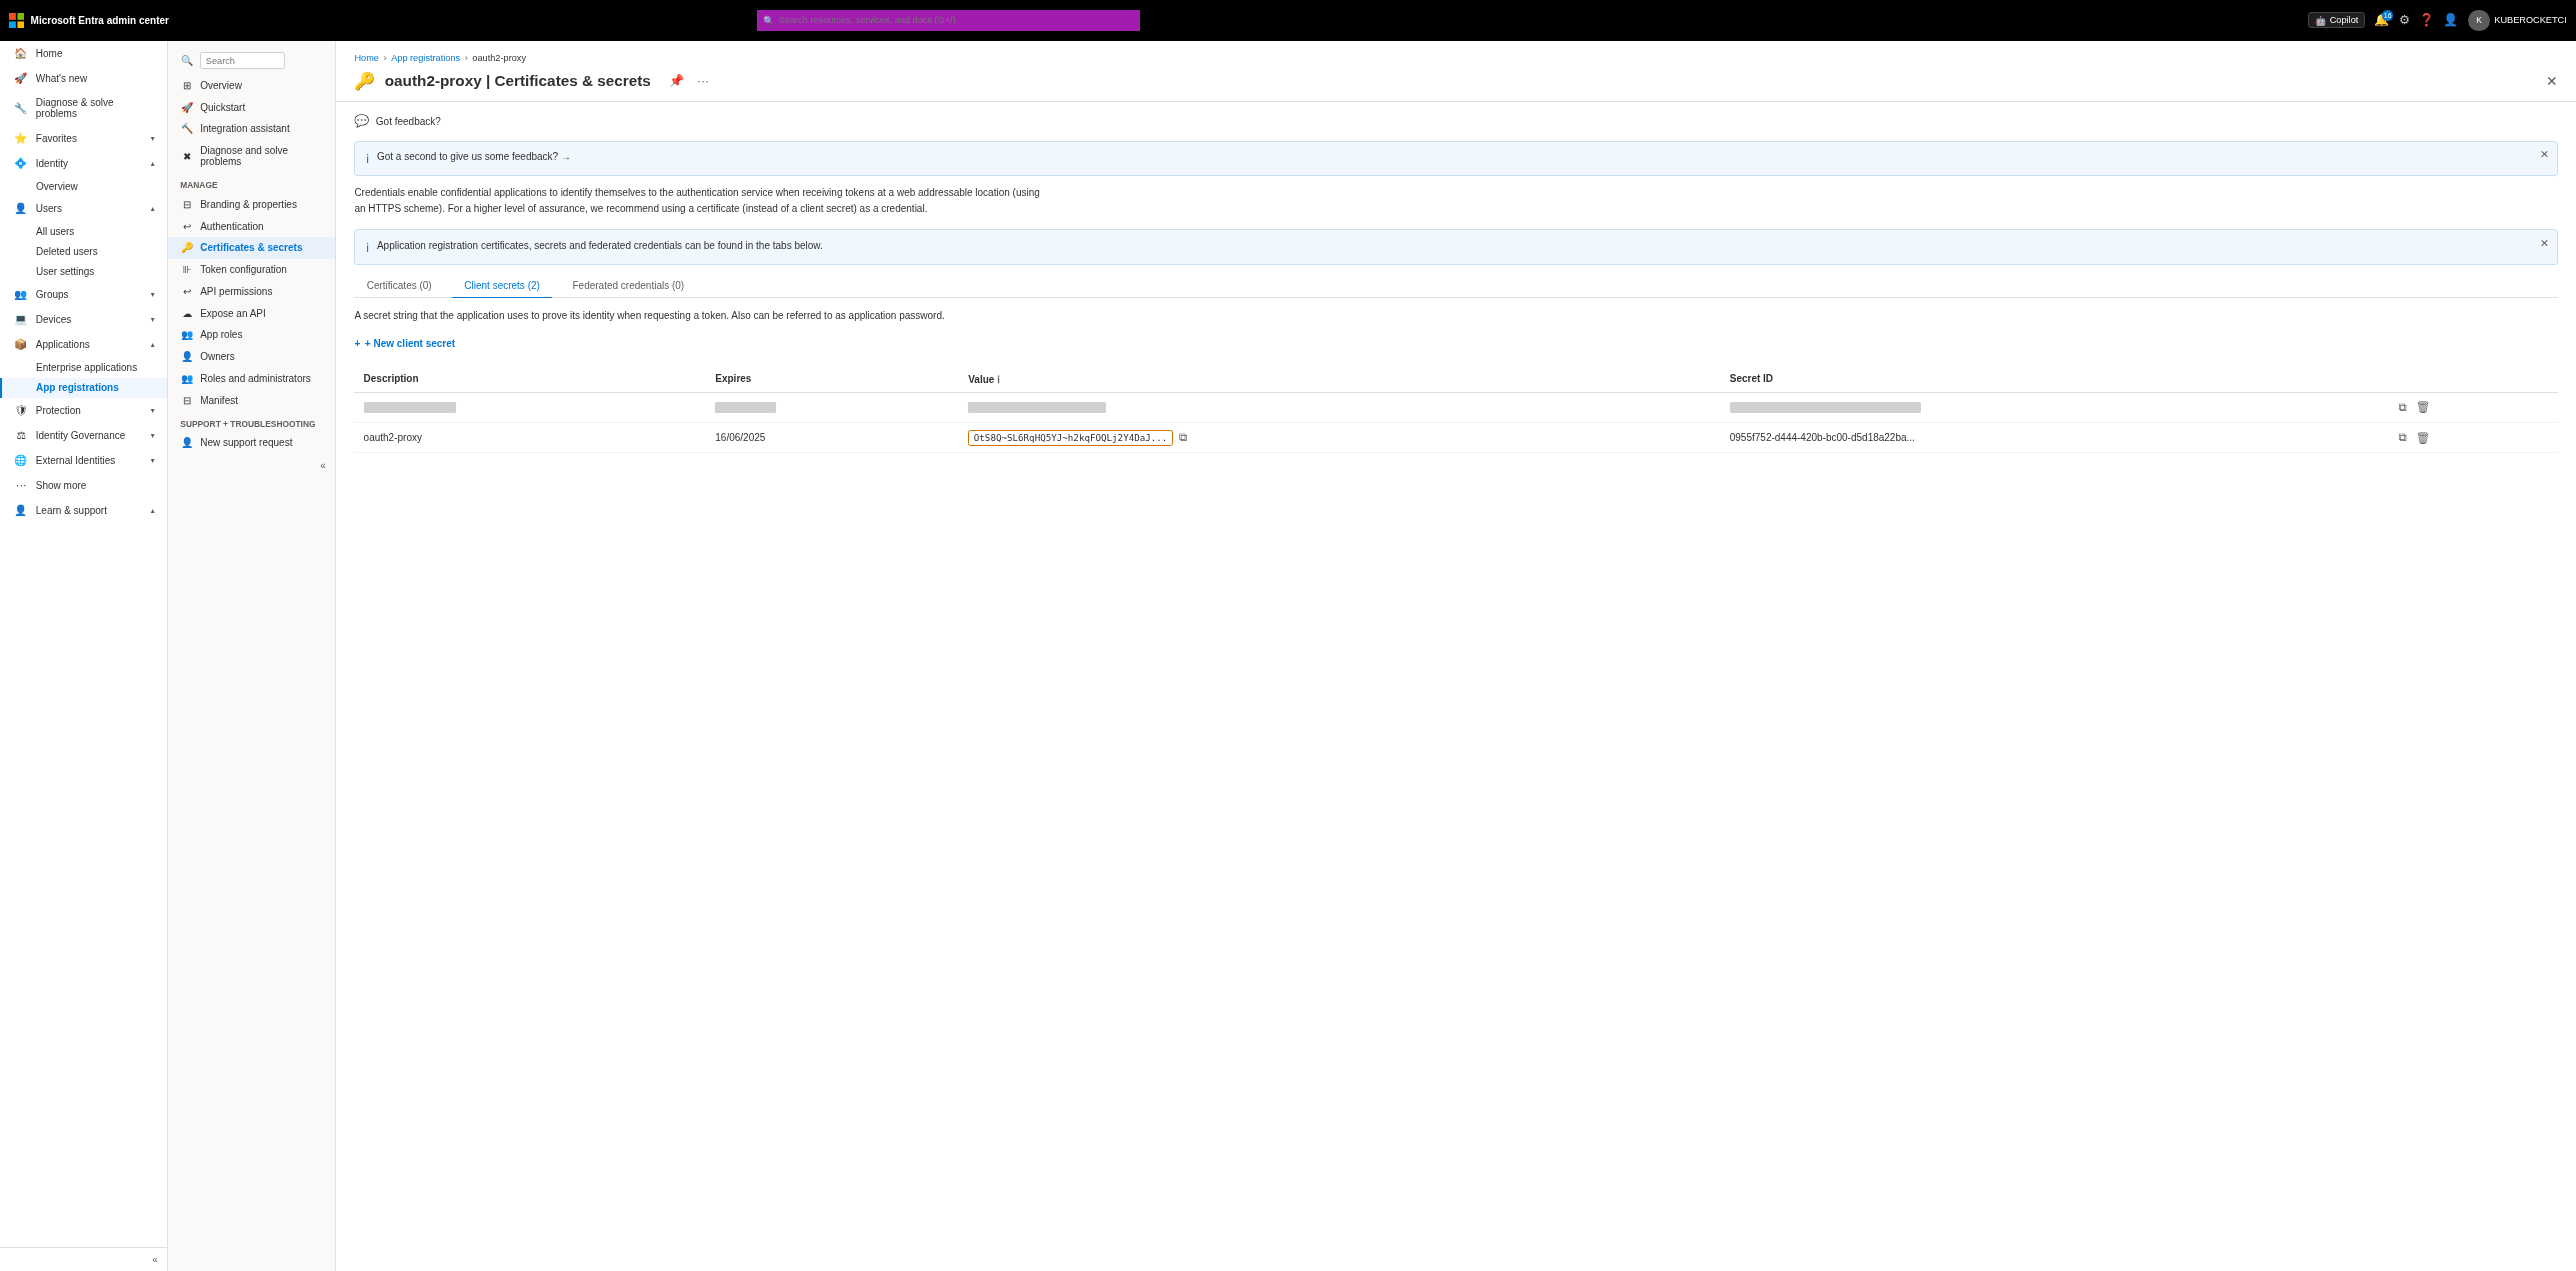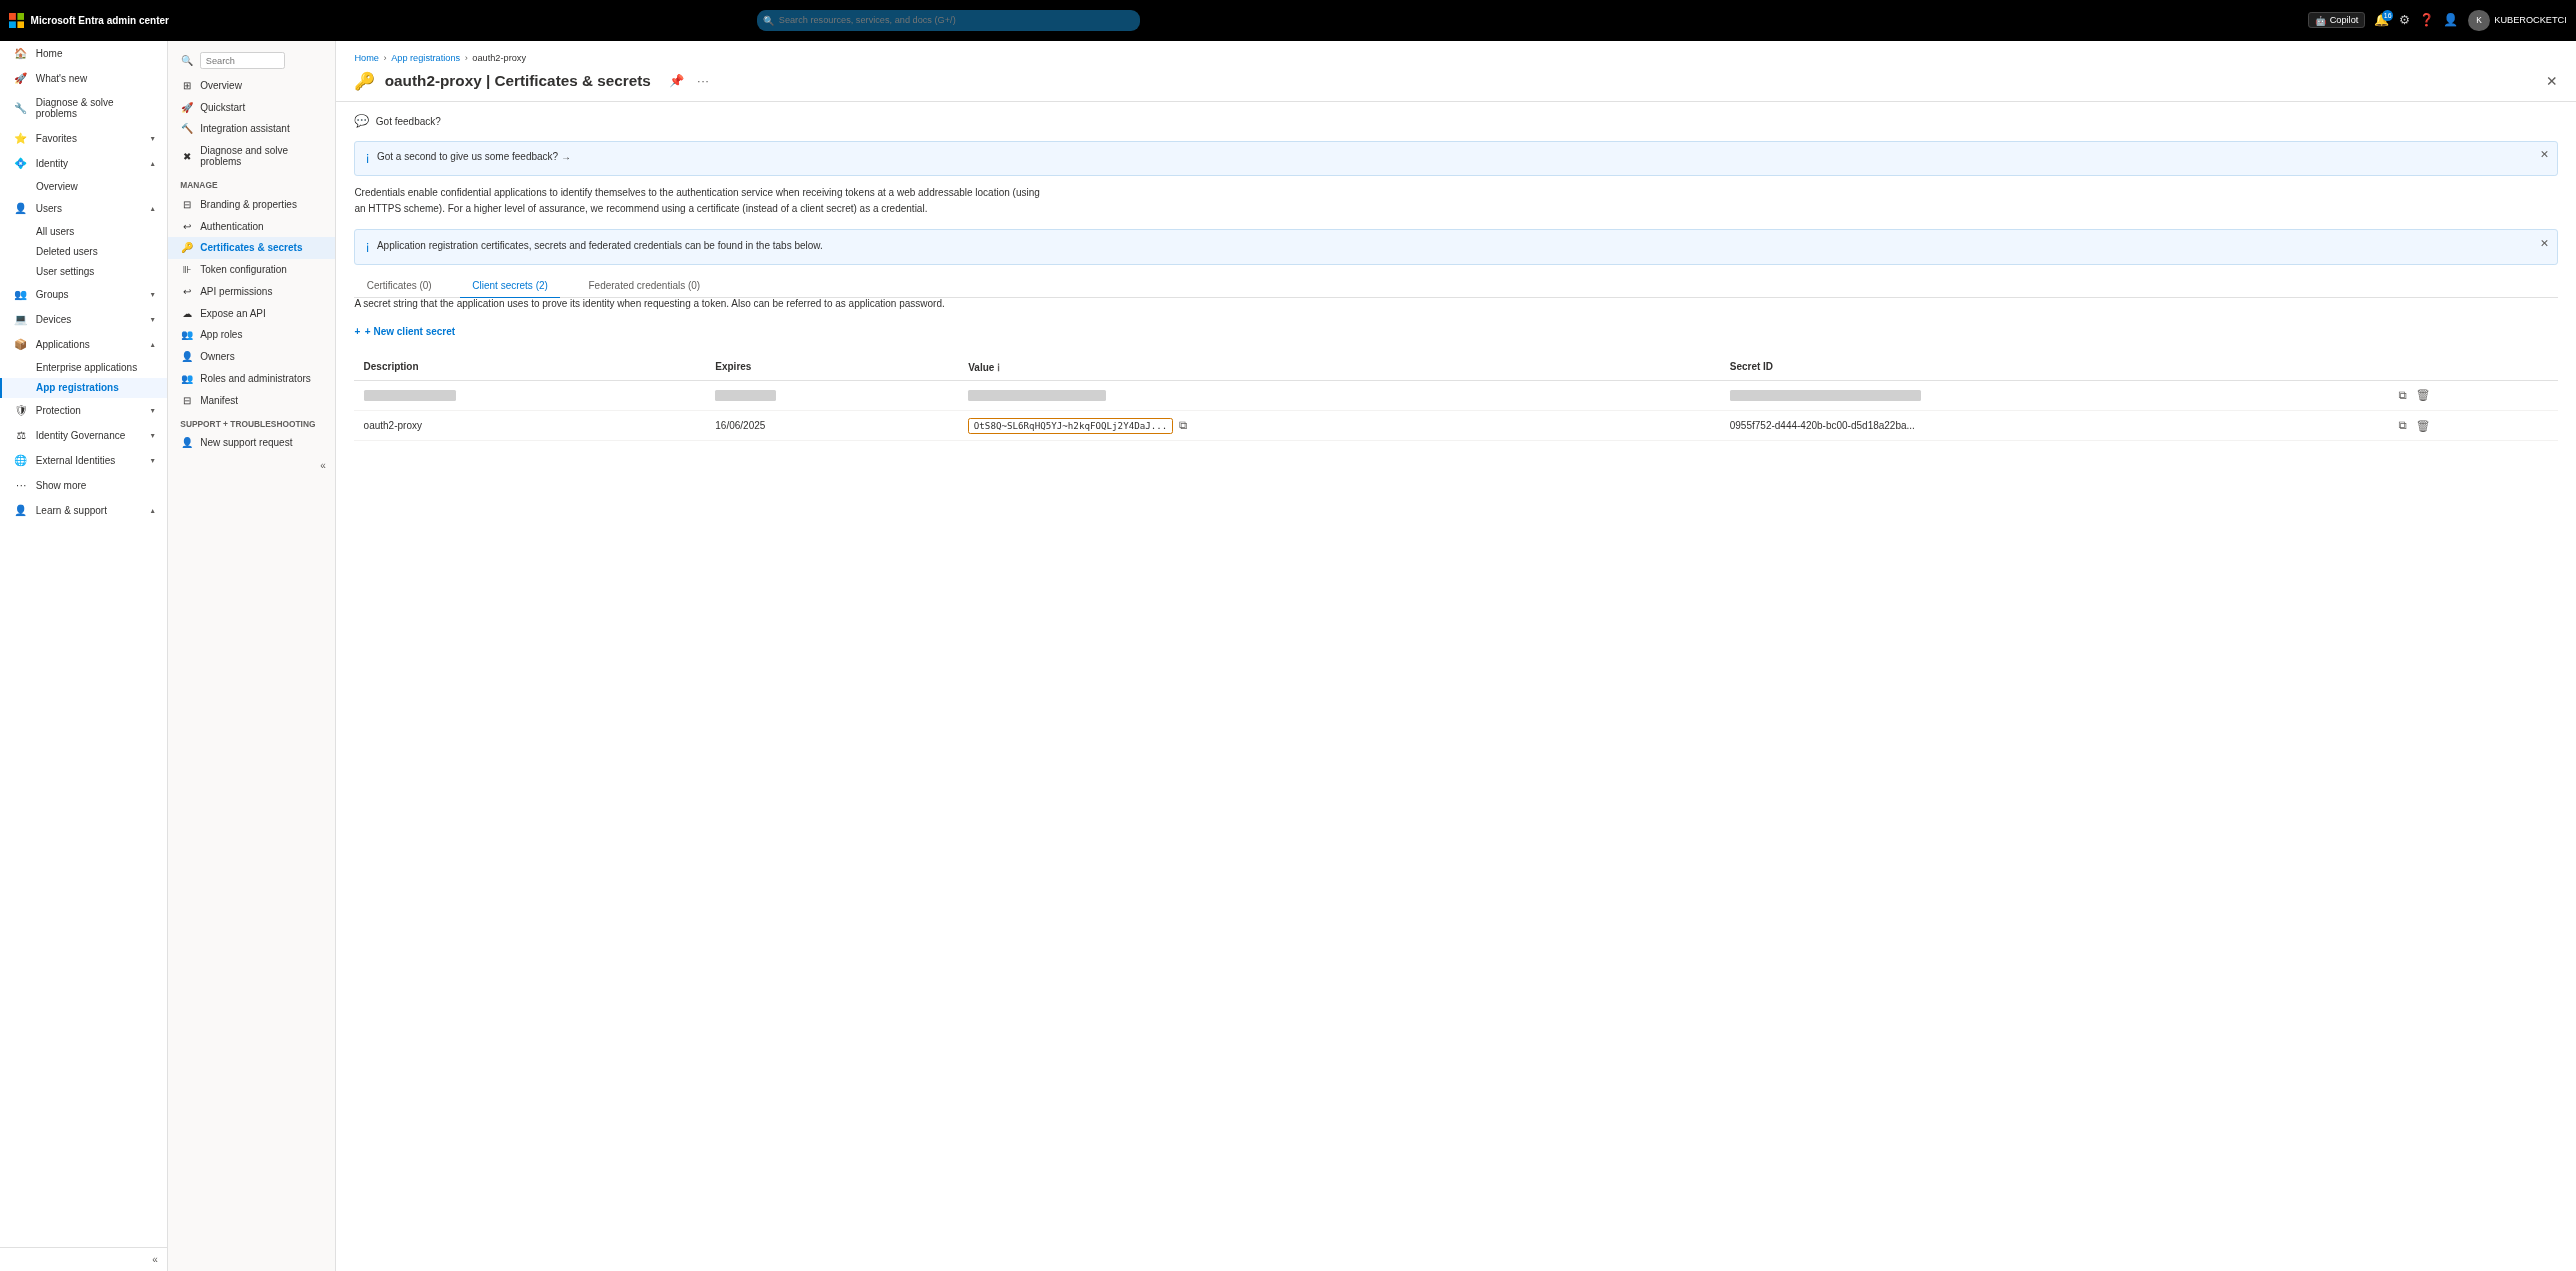--- a/index.html
+++ b/index.html
@@ -31,25 +31,25 @@
     }
     .topbar-search {
       flex: 1;
       max-width: 383px;
       margin: 0 auto;
       position: relative;
     }
     .topbar-search input {
       width: 100%;
       height: 21.4px;
-      border-radius: 9px;
+      border-radius: 0;
       border: none;
       padding: 0 6.1px 0 21.4px;
       font-size: 9.2px;
-      background: #0c4a6e;
+      background: #a21caf;
       color: #ccc;
       outline: none;
     }
     .topbar-search-icon {
       position: absolute;
       left: 6.1px;
       top: 50%;
       transform: translateY(-50%);
       color: #aaa;
       font-size: 9.2px;
@@ -312,23 +312,23 @@
       color: #323130;
       line-height: 1.6;
       margin-bottom: 12.3px;
       max-width: 689px;
     }
 
     
     .tabs-bar {
       display: flex;
       align-items: center;
-      gap: 16px;
+      gap: 8px;
       border-bottom: 0.8px solid #e0e0e0;
-      margin-bottom: 0;
+      margin-bottom: 12px;
     }
     .tab {
       padding: 6.1px 12.3px;
       font-size: 10px;
       color: #605e5c;
       cursor: pointer;
       border-bottom: 1.5px solid transparent;
       margin-bottom: -0.8px;
       white-space: nowrap;
     }

